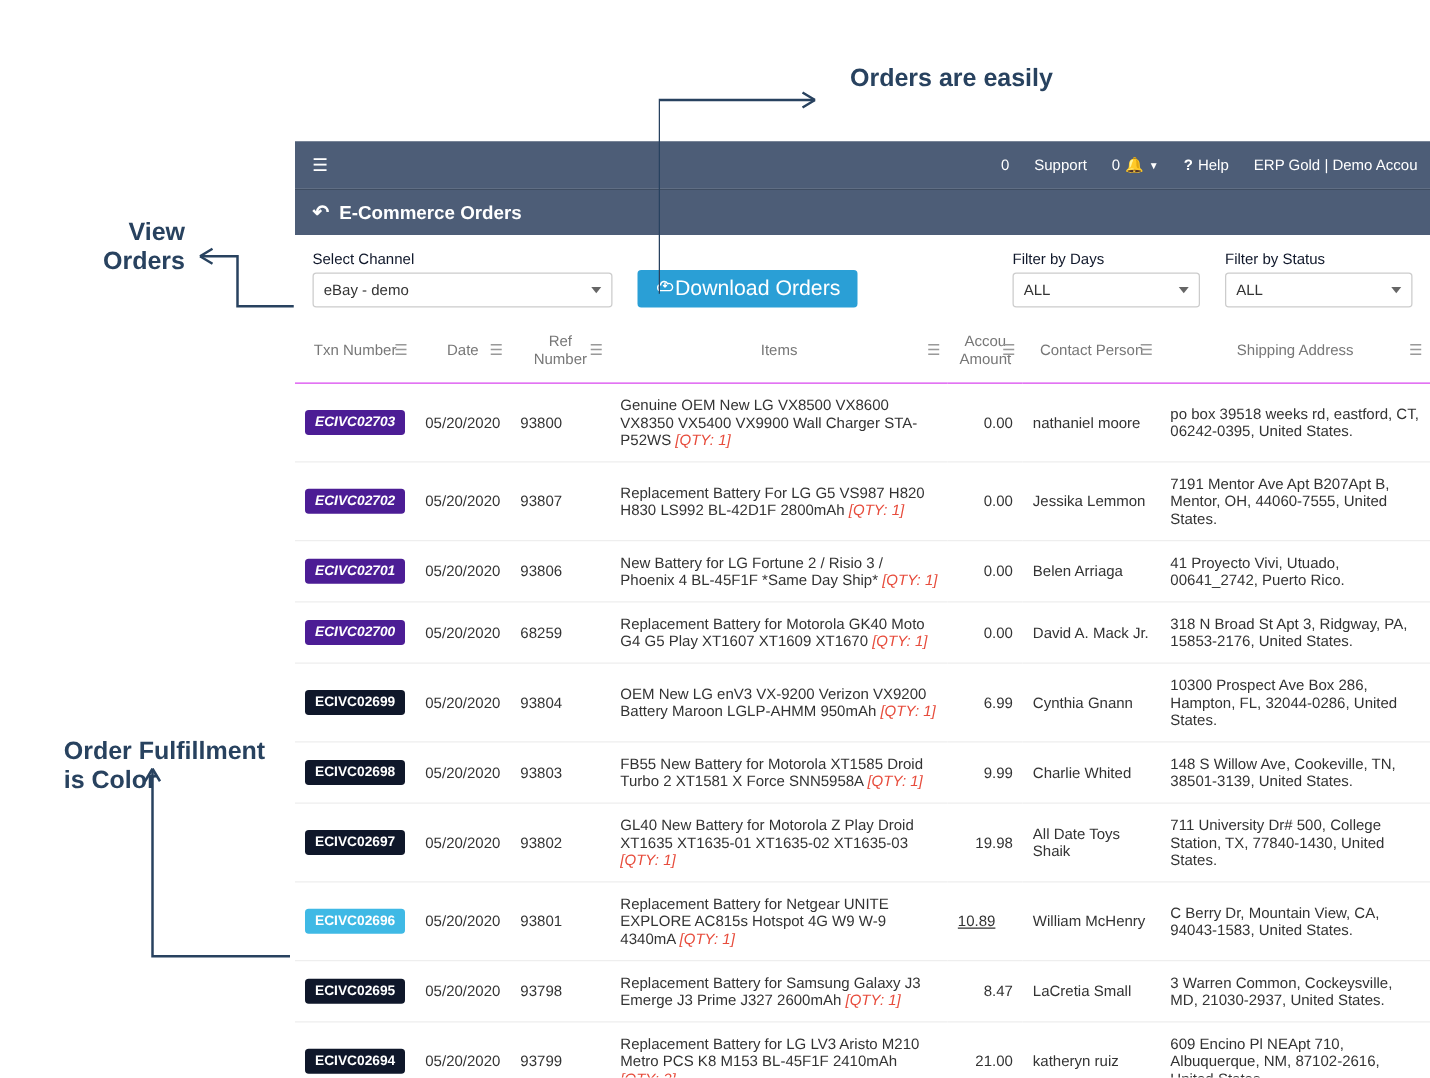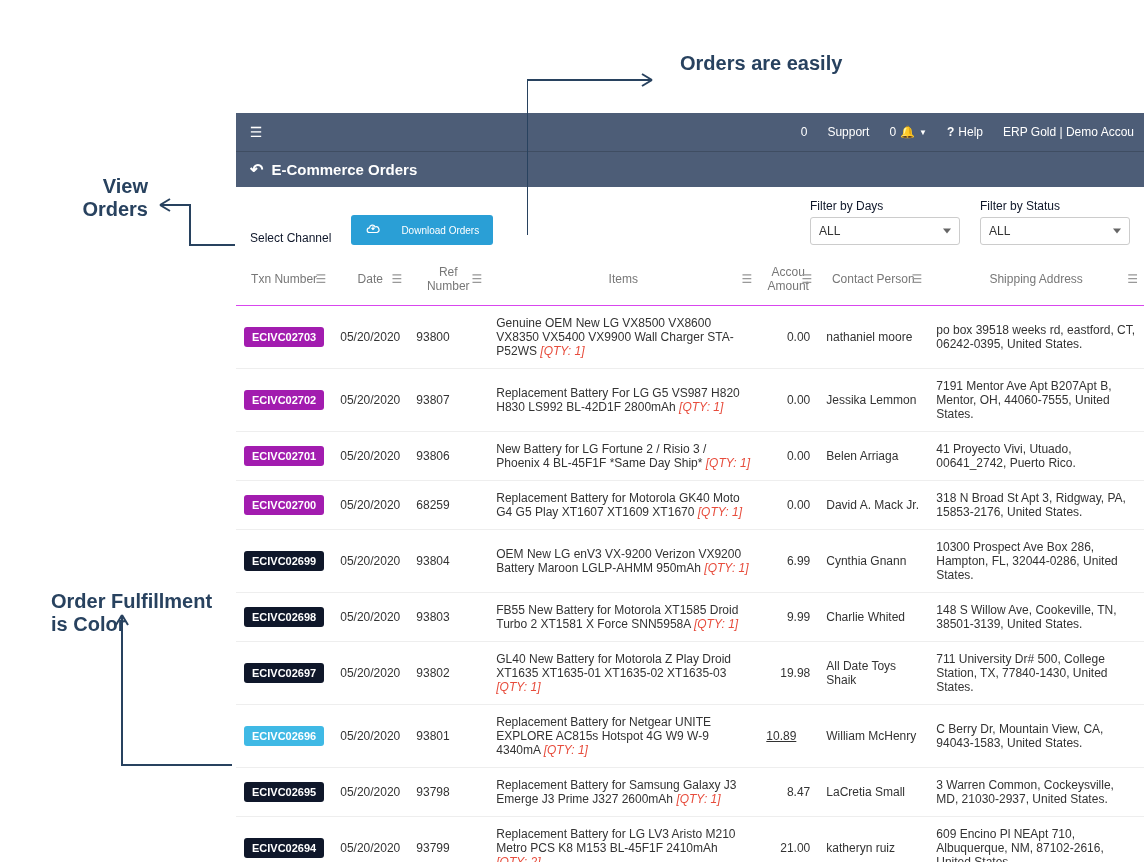--- a/index.html
+++ b/index.html
@@ -23,29 +23,29 @@
 
   
   .filters { padding:12px 14px 8px 14px; display:flex; gap:20px; align-items:flex-end; }
   .filter-group { display:flex; flex-direction:column; gap:4px; }
   .filter-label { font-size:12px; font-weight:400; color:#0f172a; }
   .select { border:1px solid #ccc; border-radius:3px; background:#fff; height:28px; padding:0 26px 0 8px; font-size:12px; position:relative; display:flex; align-items:center; cursor:pointer; }
   .select .caret { position:absolute; right:8px; top:50%; transform:translateY(-50%); border-left:4px solid transparent; border-right:4px solid transparent; border-top:5px solid #666; }
   .sel-channel { width:240px; }
   .sel-days { width:150px; }
   .sel-status { width:150px; }
-  .btn-download { background:#2a9fd6; color:#fff; border:none; border-radius:3px; height:30px; padding:0 14px; font-size:10px; display:inline-flex; align-items:center; gap:20px; cursor:pointer; }
+  .btn-download { background:#2a9fd6; color:#fff; border:none; border-radius:3px; height:30px; padding:0 14px; font-size:17px; display:inline-flex; align-items:center; gap:0; cursor:pointer; }
 
   
   .tbl { width:100%; border-collapse:collapse; font-size:12px; }
   .tbl th { text-align:center; font-weight:400; color:#777; padding:12px 8px; border-bottom:1px solid #d946ef; position:relative; vertical-align:middle; }
   .tbl th .filter-icon { position:absolute; right:6px; top:50%; transform:translateY(-50%); color:#999; font-size:12px; }
   .tbl td { padding:10px 8px; border-bottom:1px solid #eee; vertical-align:middle; }
   .badge { display:inline-block; color:#fff; font-size:11px; font-weight:600; padding:4px 8px; border-radius:3px; }
-  .b-red { background:#a21caf; }
+  .b-red { background:#4c1d95;font-style:italic; }
   .b-green { background:#0f172a; }
   .b-blue { background:#3fb9e5; }
   .qty { color:#e74c3c; font-style:italic; }
   .col-txn { width:80px; }
   .col-date { width:74px; }
   .col-ref { width:80px; }
   .col-items { width:270px; }
   .col-amount { width:60px; text-align:right; }
   .col-contact { width:110px; }
   .col-addr { }
@@ -97,20 +97,24 @@
   </div>
 
   <div class="titlebar">
     <span style="font-size:16px;">↶</span>
     <span>E-Commerce Orders</span>
   </div>
 
   <div class="filters">
     <div class="filter-group">
       <span class="filter-label">Select Channel</span>
+      <div class="select sel-channel">
+        <span>eBay - demo</span>
+        <span class="caret"></span>
+      </div>
     </div>
     <button class="btn-download">
       <span>
         <svg width="16" height="14" viewBox="0 0 24 24" fill="#fff">
             <path d="M19 18H6a4 4 0 010-8 5 5 0 019.6-1.5A4 4 0 0119 18zM12 8v5m0 0l-2-2m2 2l2-2" stroke="#fff" stroke-width="2" fill="none" stroke-linecap="round"></path>
           </svg>
       </span>
       <span>Download Orders</span>
     </button>
     <div style="flex:1;"></div>

